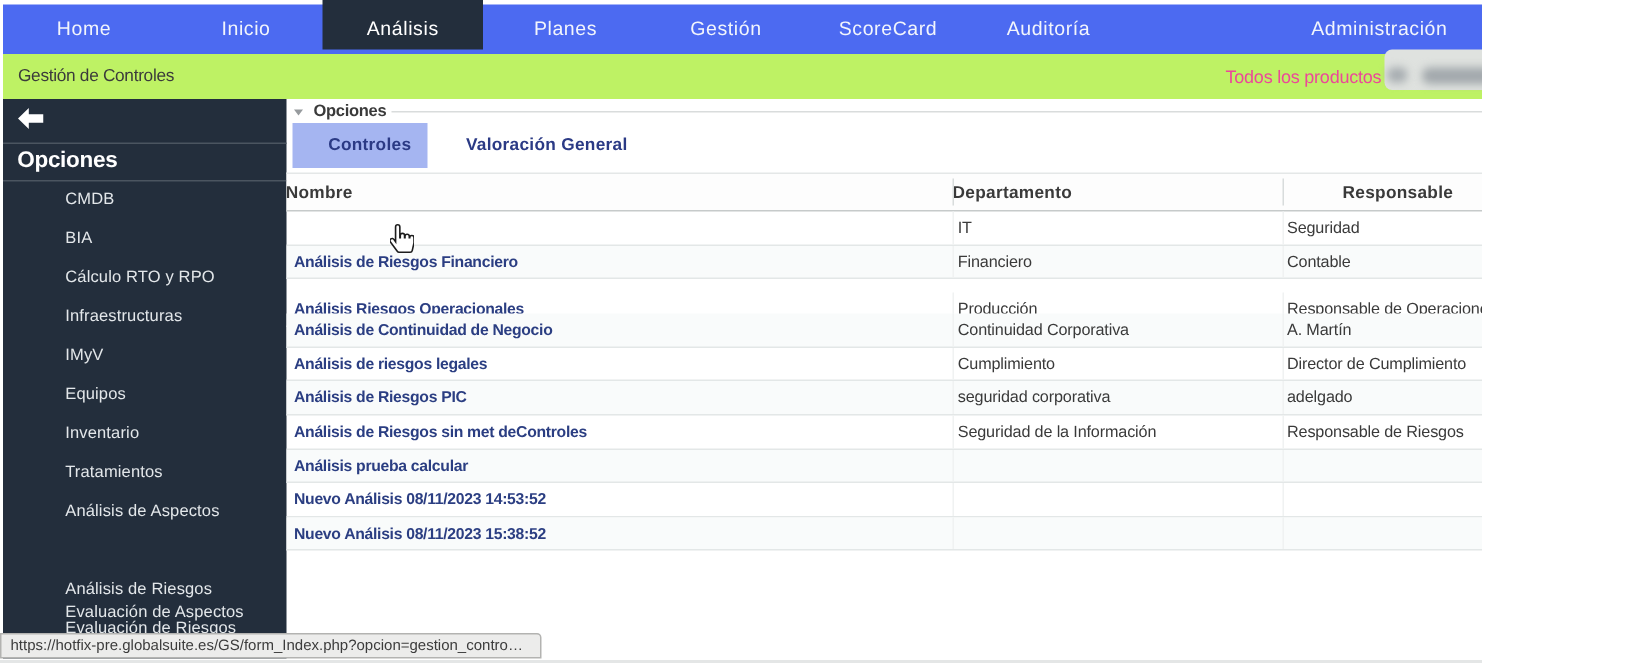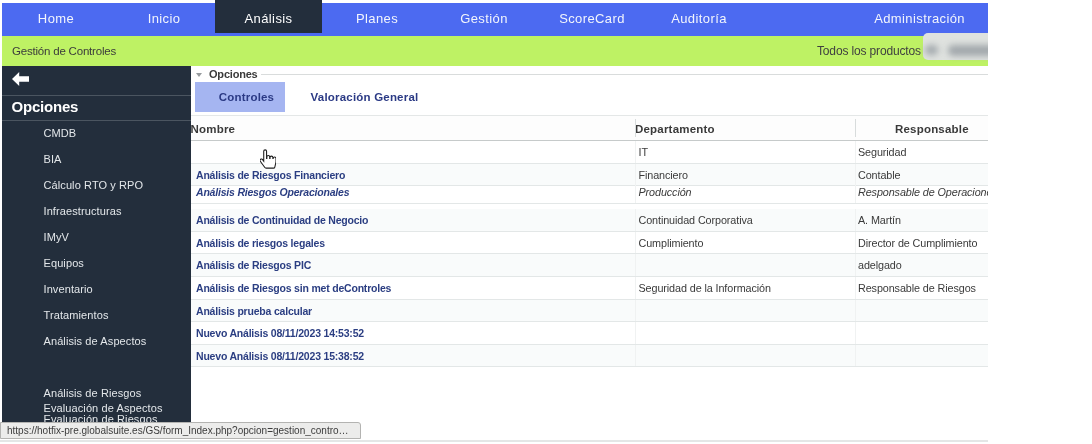--- a/index.html
+++ b/index.html
@@ -69,21 +69,21 @@
   <div class="navitem abs" id="tab-active">Análisis</div>
   <div class="navitem" style="left:323px;">Planes</div>
   <div class="navitem" style="left:430px;">Gestión</div>
   <div class="navitem" style="left:538px;">ScoreCard</div>
   <div class="navitem" style="left:645px;">Auditoría</div>
   <div class="navitem" id="nav-admin">Administración</div>
 
   <div class="abs" id="subbar">
     <span class="left">Gestión de Controles</span>
   </div>
-  <span id="todos" style="font-size:12px;letter-spacing:-0.15px;color:#404040;">Todos los productos</span>
+  <span id="todos" style="font-size:12px;letter-spacing:-0.15px;color:#ec4899;">Todos los productos</span>
   <div class="abs" style="left:923px;top:33px;width:119px;height:27px;background:#dfe2df;border-radius:5px;"></div>
   <div class="blur1"></div>
   <div class="blur2"></div>
   <div class="abs" style="left:1042.5px;top:47.2px;width:1.6px;height:9.8px;background:#55595c;"></div>
 
   <svg class="abs" id="help" style="left:1051px;top:46px;" width="18" height="18" viewBox="0 0 18 18">
     <rect x="1" y="1" width="15.4" height="12.9" rx="2.3" fill="none" stroke="#343a3f" stroke-width="1.9"></rect>
     <path d="M4.0 13.2 L8.8 13.2 L6.9 17.2 Z" fill="#343a3f"></path>
     <text x="8.7" y="10.9" font-size="10" font-weight="bold" fill="#343a3f" text-anchor="middle" font-family="Liberation Sans">?</text>
   </svg>
@@ -130,21 +130,21 @@
     <div class="bvsep" style="left:444.5px;"></div>
       <div class="bvsep" style="left:664.5px;"></div>
   </div>
   <div class="row alt" style="top:163.65px;">
     <div class="rlink">Análisis de Riesgos Financiero</div>
     <div class="rcell c2">Financiero</div>
       <div class="rcell c3">Contable</div>
     <div class="bvsep" style="left:444.5px;"></div>
       <div class="bvsep" style="left:664.5px;"></div>
   </div>
-  <div class="row" style="top:181px;font-style:italic;">
+  <div class="row" style="top:195px;">
     <div class="rlink">Análisis Riesgos Operacionales</div>
     <div class="rcell c2">Producción</div>
       <div class="rcell c3">Responsable de Operaciones</div>
     <div class="bvsep" style="left:444.5px;"></div>
       <div class="bvsep" style="left:664.5px;"></div>
   </div>
   <div class="row alt" style="top:208.95px;">
     <div class="rlink">Análisis de Continuidad de Negocio</div>
     <div class="rcell c2">Continuidad Corporativa</div>
       <div class="rcell c3">A. Martín</div>
@@ -153,20 +153,21 @@
   </div>
   <div class="row" style="top:231.6px;">
     <div class="rlink">Análisis de riesgos legales</div>
     <div class="rcell c2">Cumplimiento</div>
       <div class="rcell c3">Director de Cumplimiento</div>
     <div class="bvsep" style="left:444.5px;"></div>
       <div class="bvsep" style="left:664.5px;"></div>
   </div>
   <div class="row alt" style="top:254.25px;">
     <div class="rlink">Análisis de Riesgos PIC</div>
+    <div class="rcell c2">seguridad corporativa</div>
       <div class="rcell c3">adelgado</div>
     <div class="bvsep" style="left:444.5px;"></div>
       <div class="bvsep" style="left:664.5px;"></div>
   </div>
   <div class="row" style="top:276.9px;">
     <div class="rlink">Análisis de Riesgos sin met deControles</div>
     <div class="rcell c2">Seguridad de la Información</div>
       <div class="rcell c3">Responsable de Riesgos</div>
     <div class="bvsep" style="left:444.5px;"></div>
       <div class="bvsep" style="left:664.5px;"></div>

